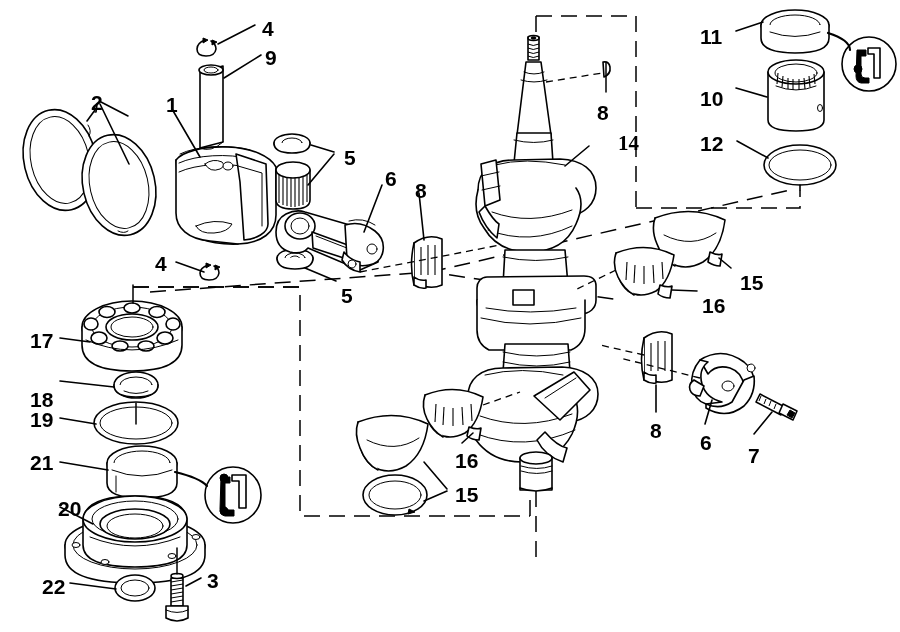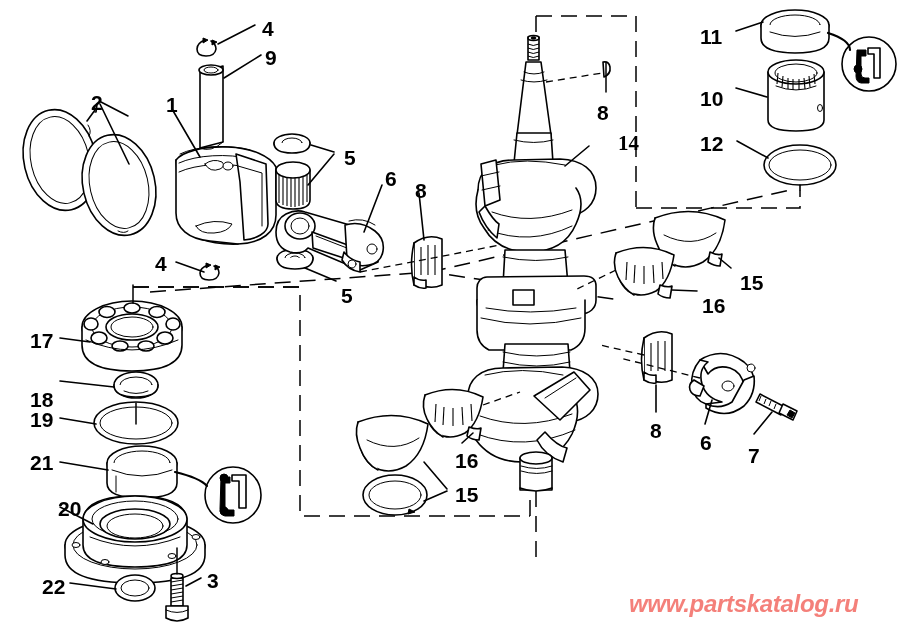--- a/index.html
+++ b/index.html
@@ -498,15 +498,14 @@
 <div class="callnum" style="left:30px;top:452px;">21</div>
 <div class="callnum" style="left:30px;top:498px;margin-left:28px;">20</div>
 <div class="callnum" style="left:42px;top:576px;text-align:right;">22</div>
 <div class="callnum" style="left:207px;top:570px;">3</div>
 <div class="callnum" style="left:455px;top:450px;">16</div>
 <div class="callnum" style="left:455px;top:484px;">15</div>
 <div class="callnum" style="left:650px;top:420px;">8</div>
 <div class="callnum" style="left:700px;top:432px;">6</div>
 <div class="callnum" style="left:748px;top:445px;">7</div>
 
-<div id="watermark">www.partskatalog.ru</div>
 
 </div>
 
 </body></html>

